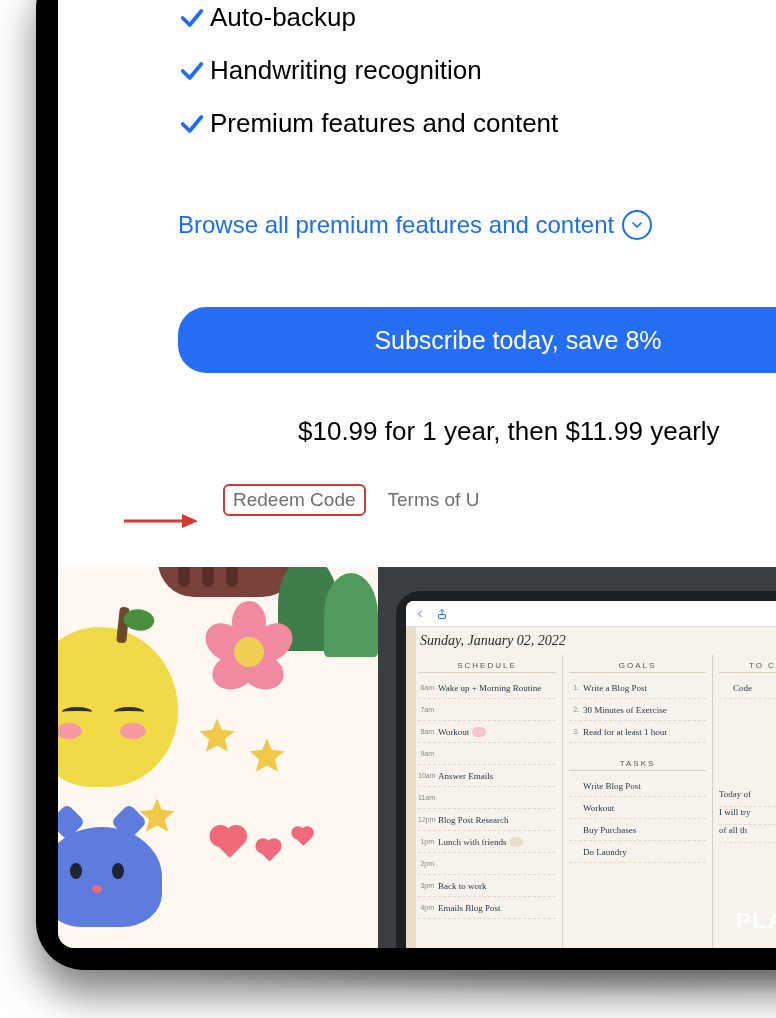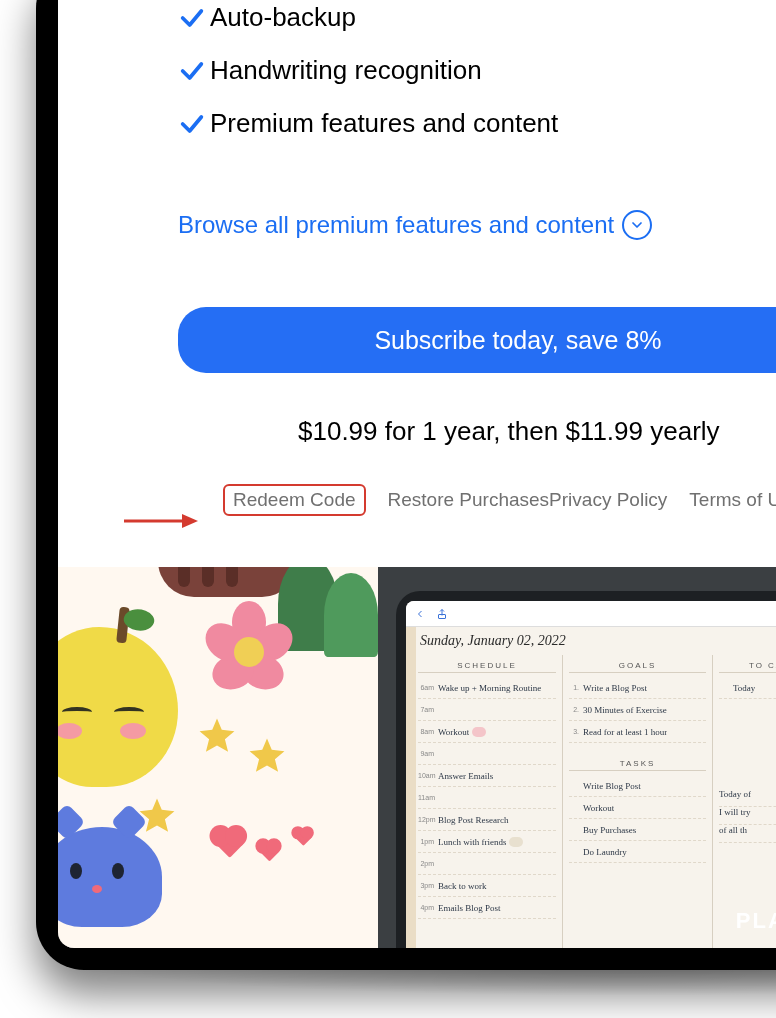--- a/index.html
+++ b/index.html
@@ -174,24 +174,20 @@
                 </svg>
               </span>
           </div>
 
           <button class="subscribe-btn">Subscribe today, save 8%</button>
 
           <div class="price-text">$10.99 for 1 year, then $11.99 yearly</div>
 
           <div class="footer-links">
             <span class="footer-link">Redeem Code</span>
-            <span class="stuck">
-              <span class="footer-link" style="padding:0;border:none;">Restore Purchases</span>
-                <span class="footer-link" style="padding:0;border:none;">Privacy Policy</span>
-            </span>
             <span class="footer-link" style="padding:0;border:none;">Terms of U</span>
           </div>
 
           <div class="gallery">
             <div class="gallery-left">
               <div class="doodle brown-cat">
                   <span class="stripe s1"></span>
                   <span class="stripe s2"></span>
                   <span class="stripe s3"></span>
                 </div>
@@ -351,21 +347,21 @@
                             <span class="time" style="width: 14px;"></span>
                             <span class="hand">Do Laundry</span>
                           </div>
                         </div>
                     </div>
                     <div class="pcol" style="flex:0 0 120px;">
                       <div class="col-head">TO CALL</div>
                       <div id="tocall-rows">
                           <div class="prow">
                             <span class="time" style="width: 14px;"></span>
-                            <span class="hand">Today</span>
+                            <span class="hand">Code</span>
                           </div>
                         </div>
 
                       <div id="note-rows" style="margin-top:90px;">
                           <div class="hand" style="border-bottom: 1px dashed rgb(224, 216, 202); height: 18px;">Today of</div>
                           <div class="hand" style="border-bottom: 1px dashed rgb(224, 216, 202); height: 18px;">I will try</div>
                           <div class="hand" style="border-bottom: 1px dashed rgb(224, 216, 202); height: 18px;">of all th</div>
                         </div>
                     </div>
                   </div>

